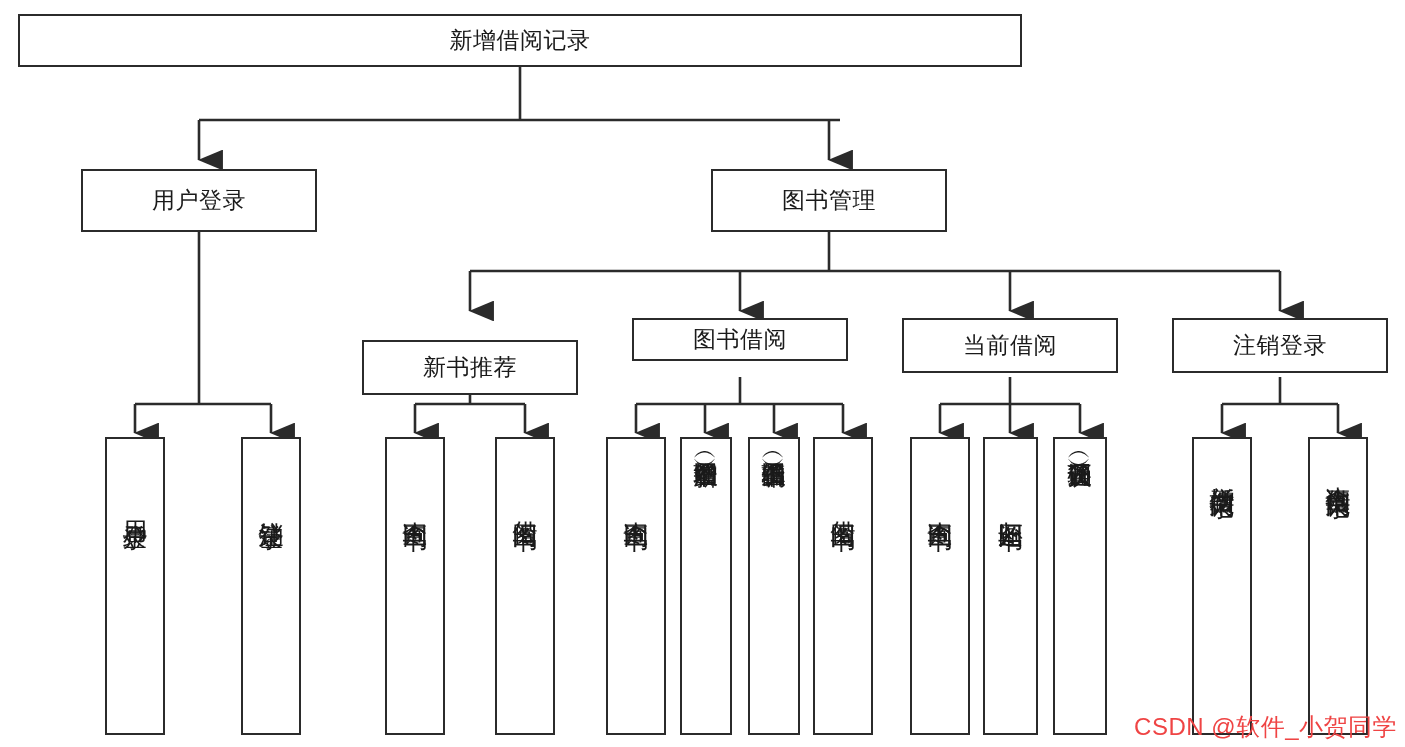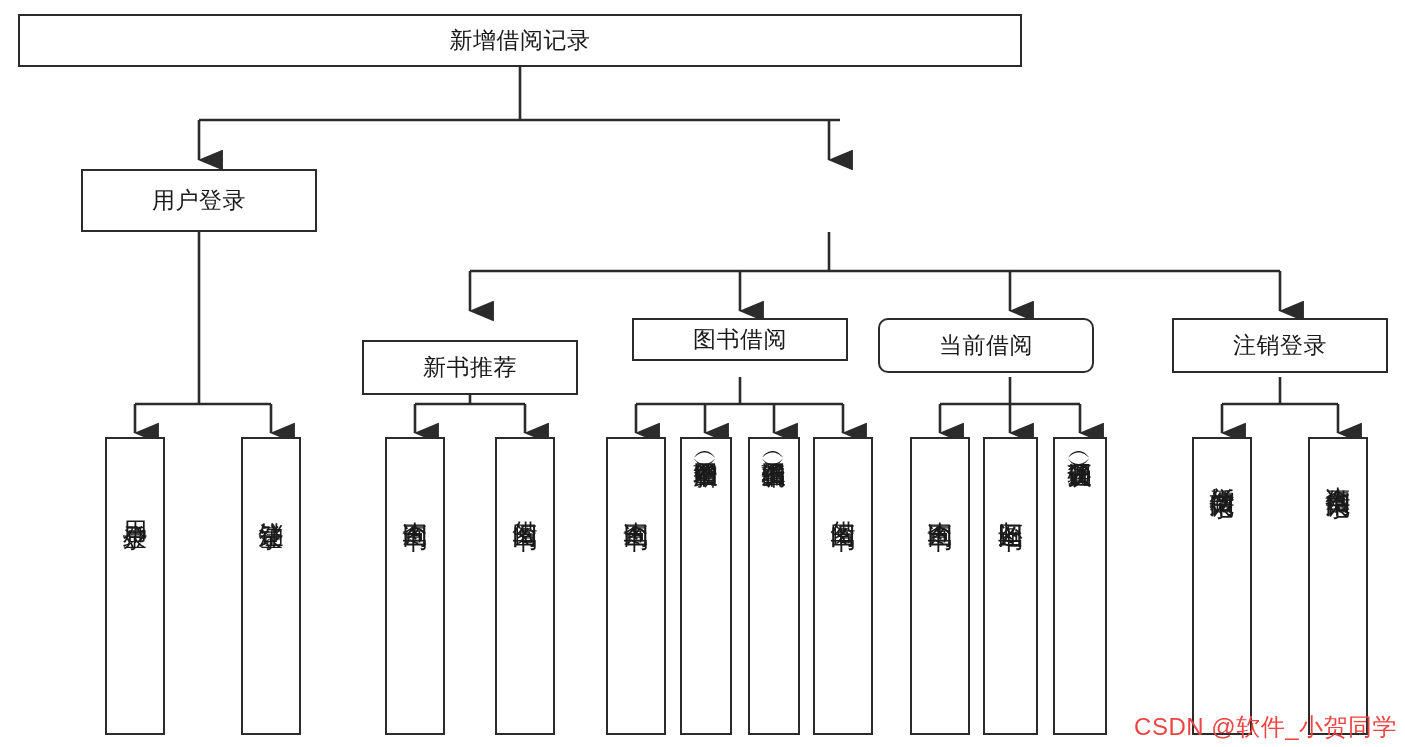--- a/index.html
+++ b/index.html
@@ -136,28 +136,31 @@
     </g>
   </svg>
 
   <div class="node horiz root" style="left:18px; top:14px; width:1004px; height:53px;">
     <span class="label">新增借阅记录</span>
   </div>
 
   <div class="node horiz" style="left:81px; top:169px; width:236px; height:63px;">
     <span class="label">用户登录</span>
   </div>
+  <div class="node horiz" style="left:711px; top:169px; width:236px; height:63px;">
+    <span class="label">图书管理</span>
+  </div>
 
   <div class="node horiz" style="left:362px; top:318px; width:216px; height:55px;margin-top:22px;">
     <span class="label">新书推荐</span>
   </div>
   <div class="node horiz" style="left:632px; top:318px; width:216px; height:43px;">
     <span class="label">图书借阅</span>
   </div>
-  <div class="node horiz" style="left:878px; top:318px; width:216px; height:55px;border-radius:10px;">
+  <div class="node horiz" style="left:902px; top:318px; width:216px; height:55px;">
     <span class="label">当前借阅</span>
   </div>
   <div class="node horiz" style="left:1172px; top:318px; width:216px; height:55px;">
     <span class="label">注销登录</span>
   </div>
 
   <div class="node vert" style="left:105px; top:437px; width:60px; height:298px; padding-top:62px;">
     <span class="label">用户登录</span>
   </div>
   <div class="node vert" style="left:241px; top:437px; width:60px; height:298px; padding-top:62px;">

